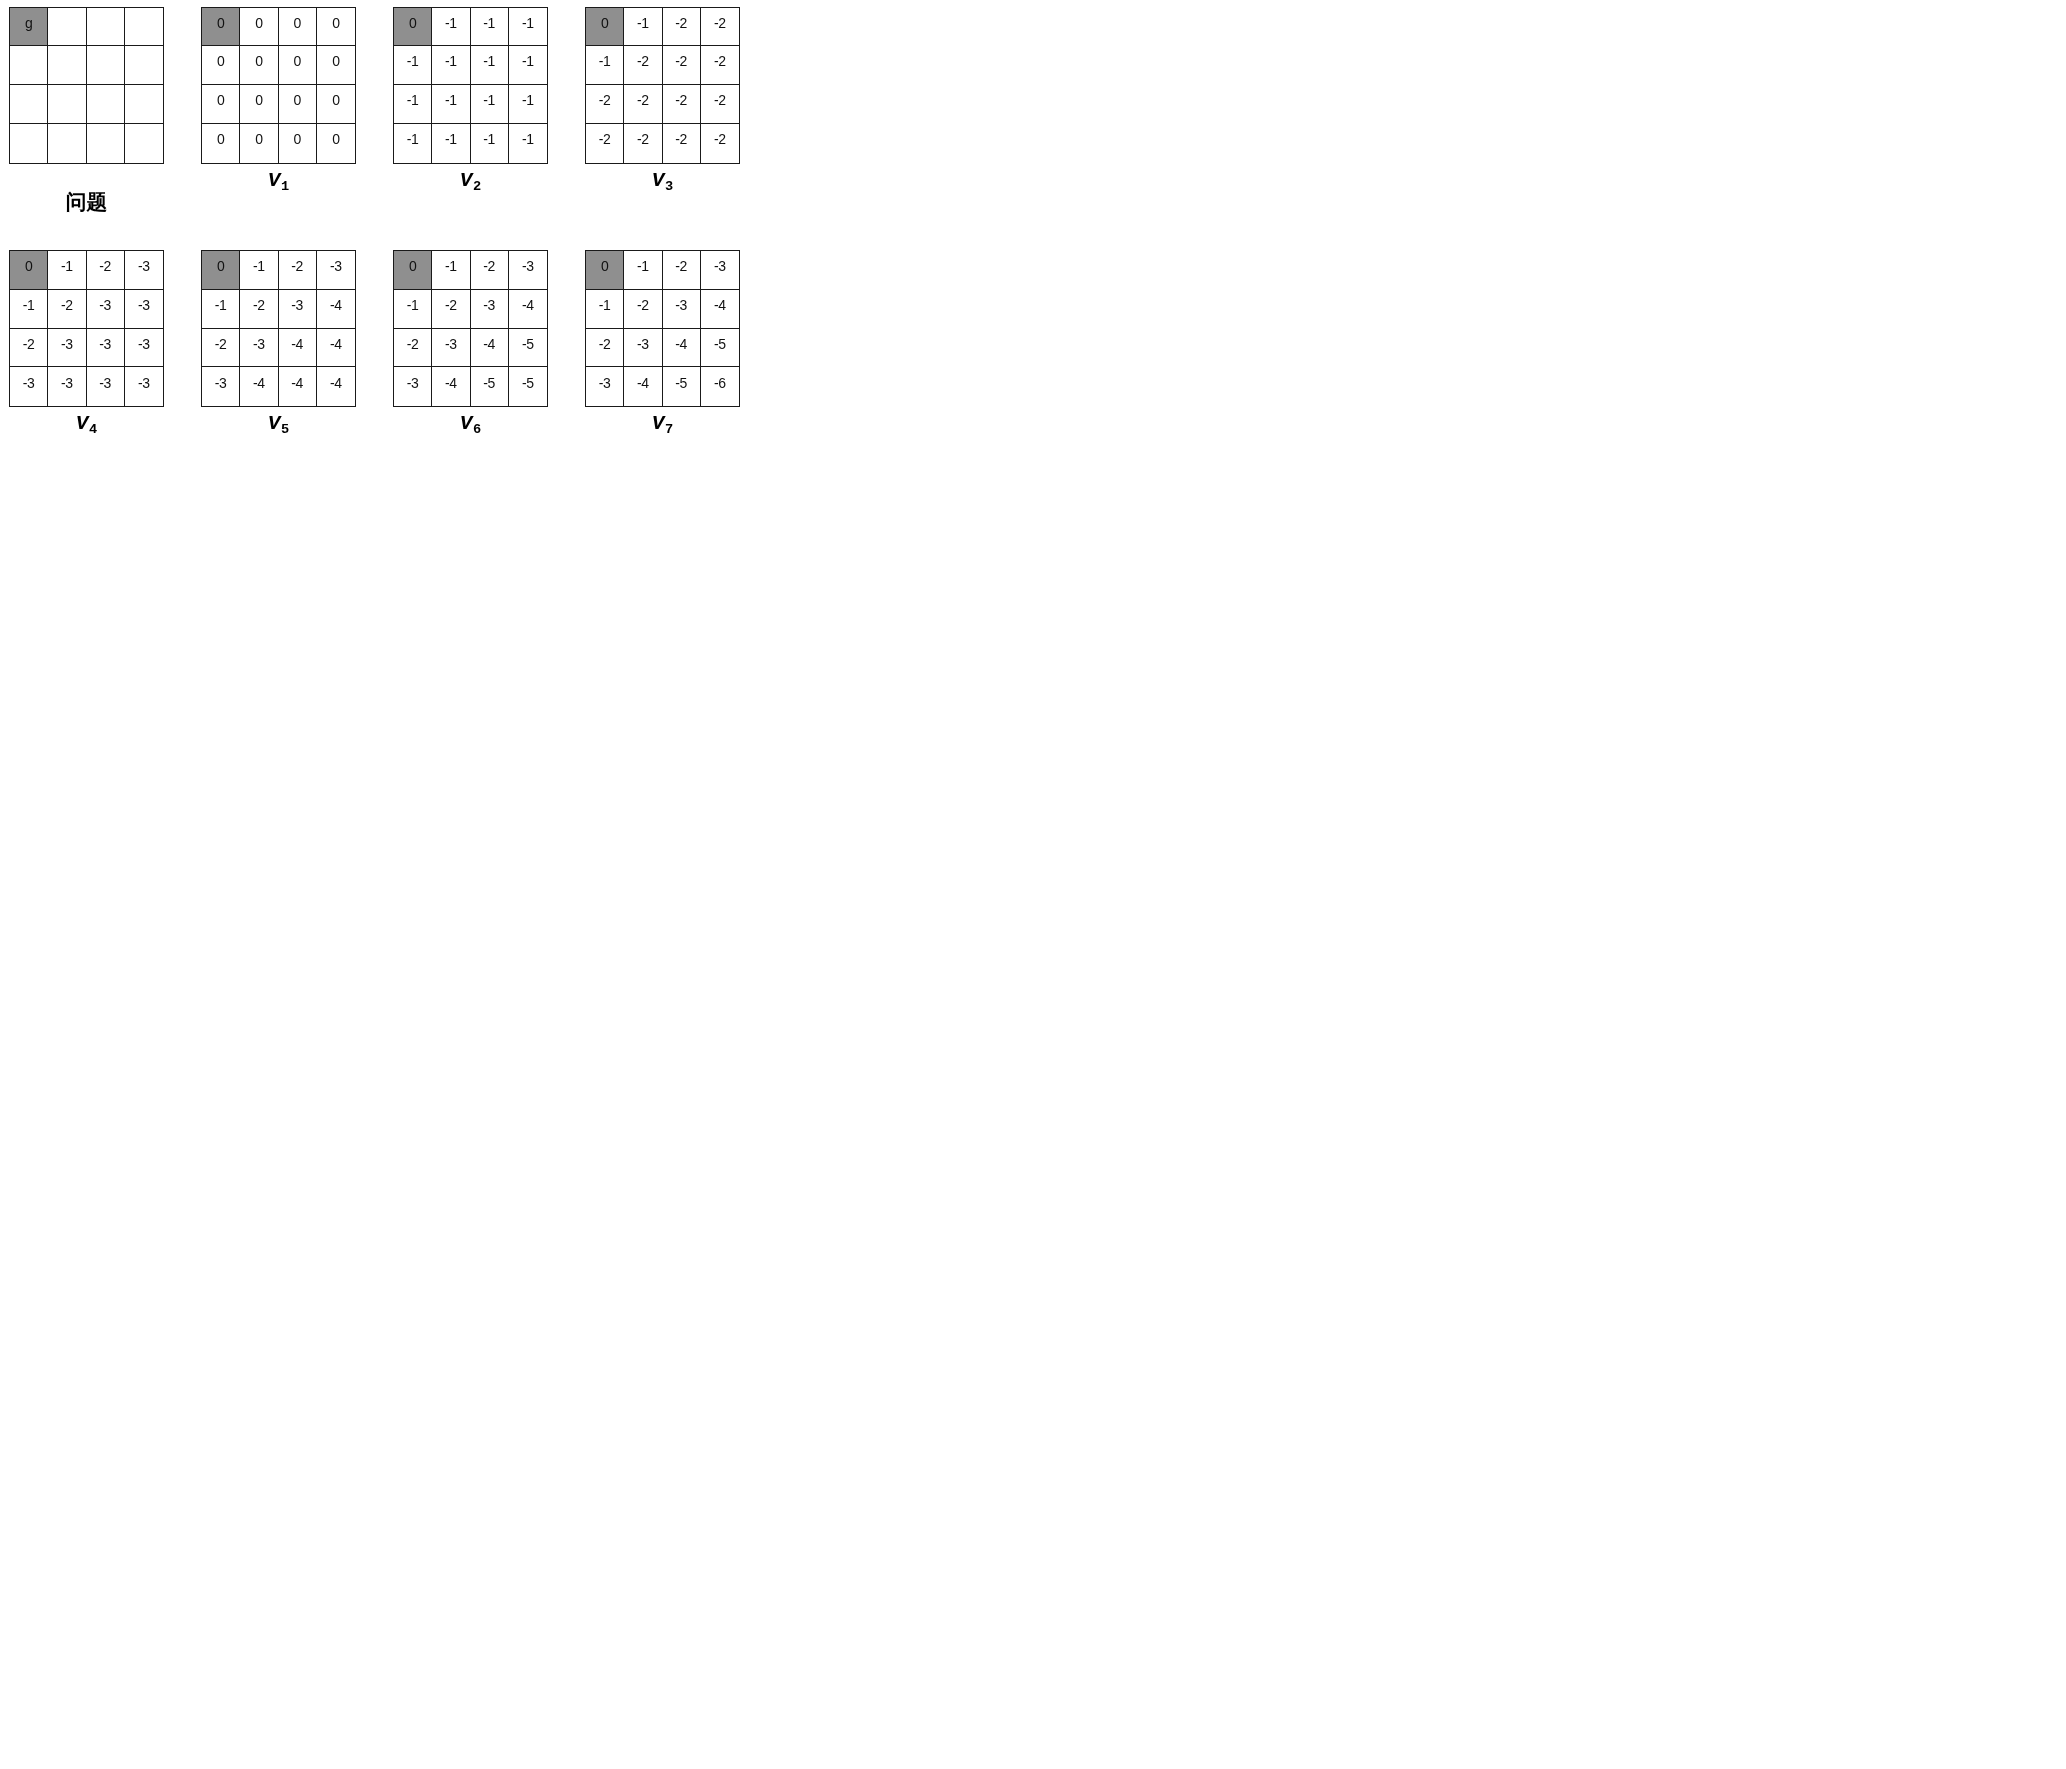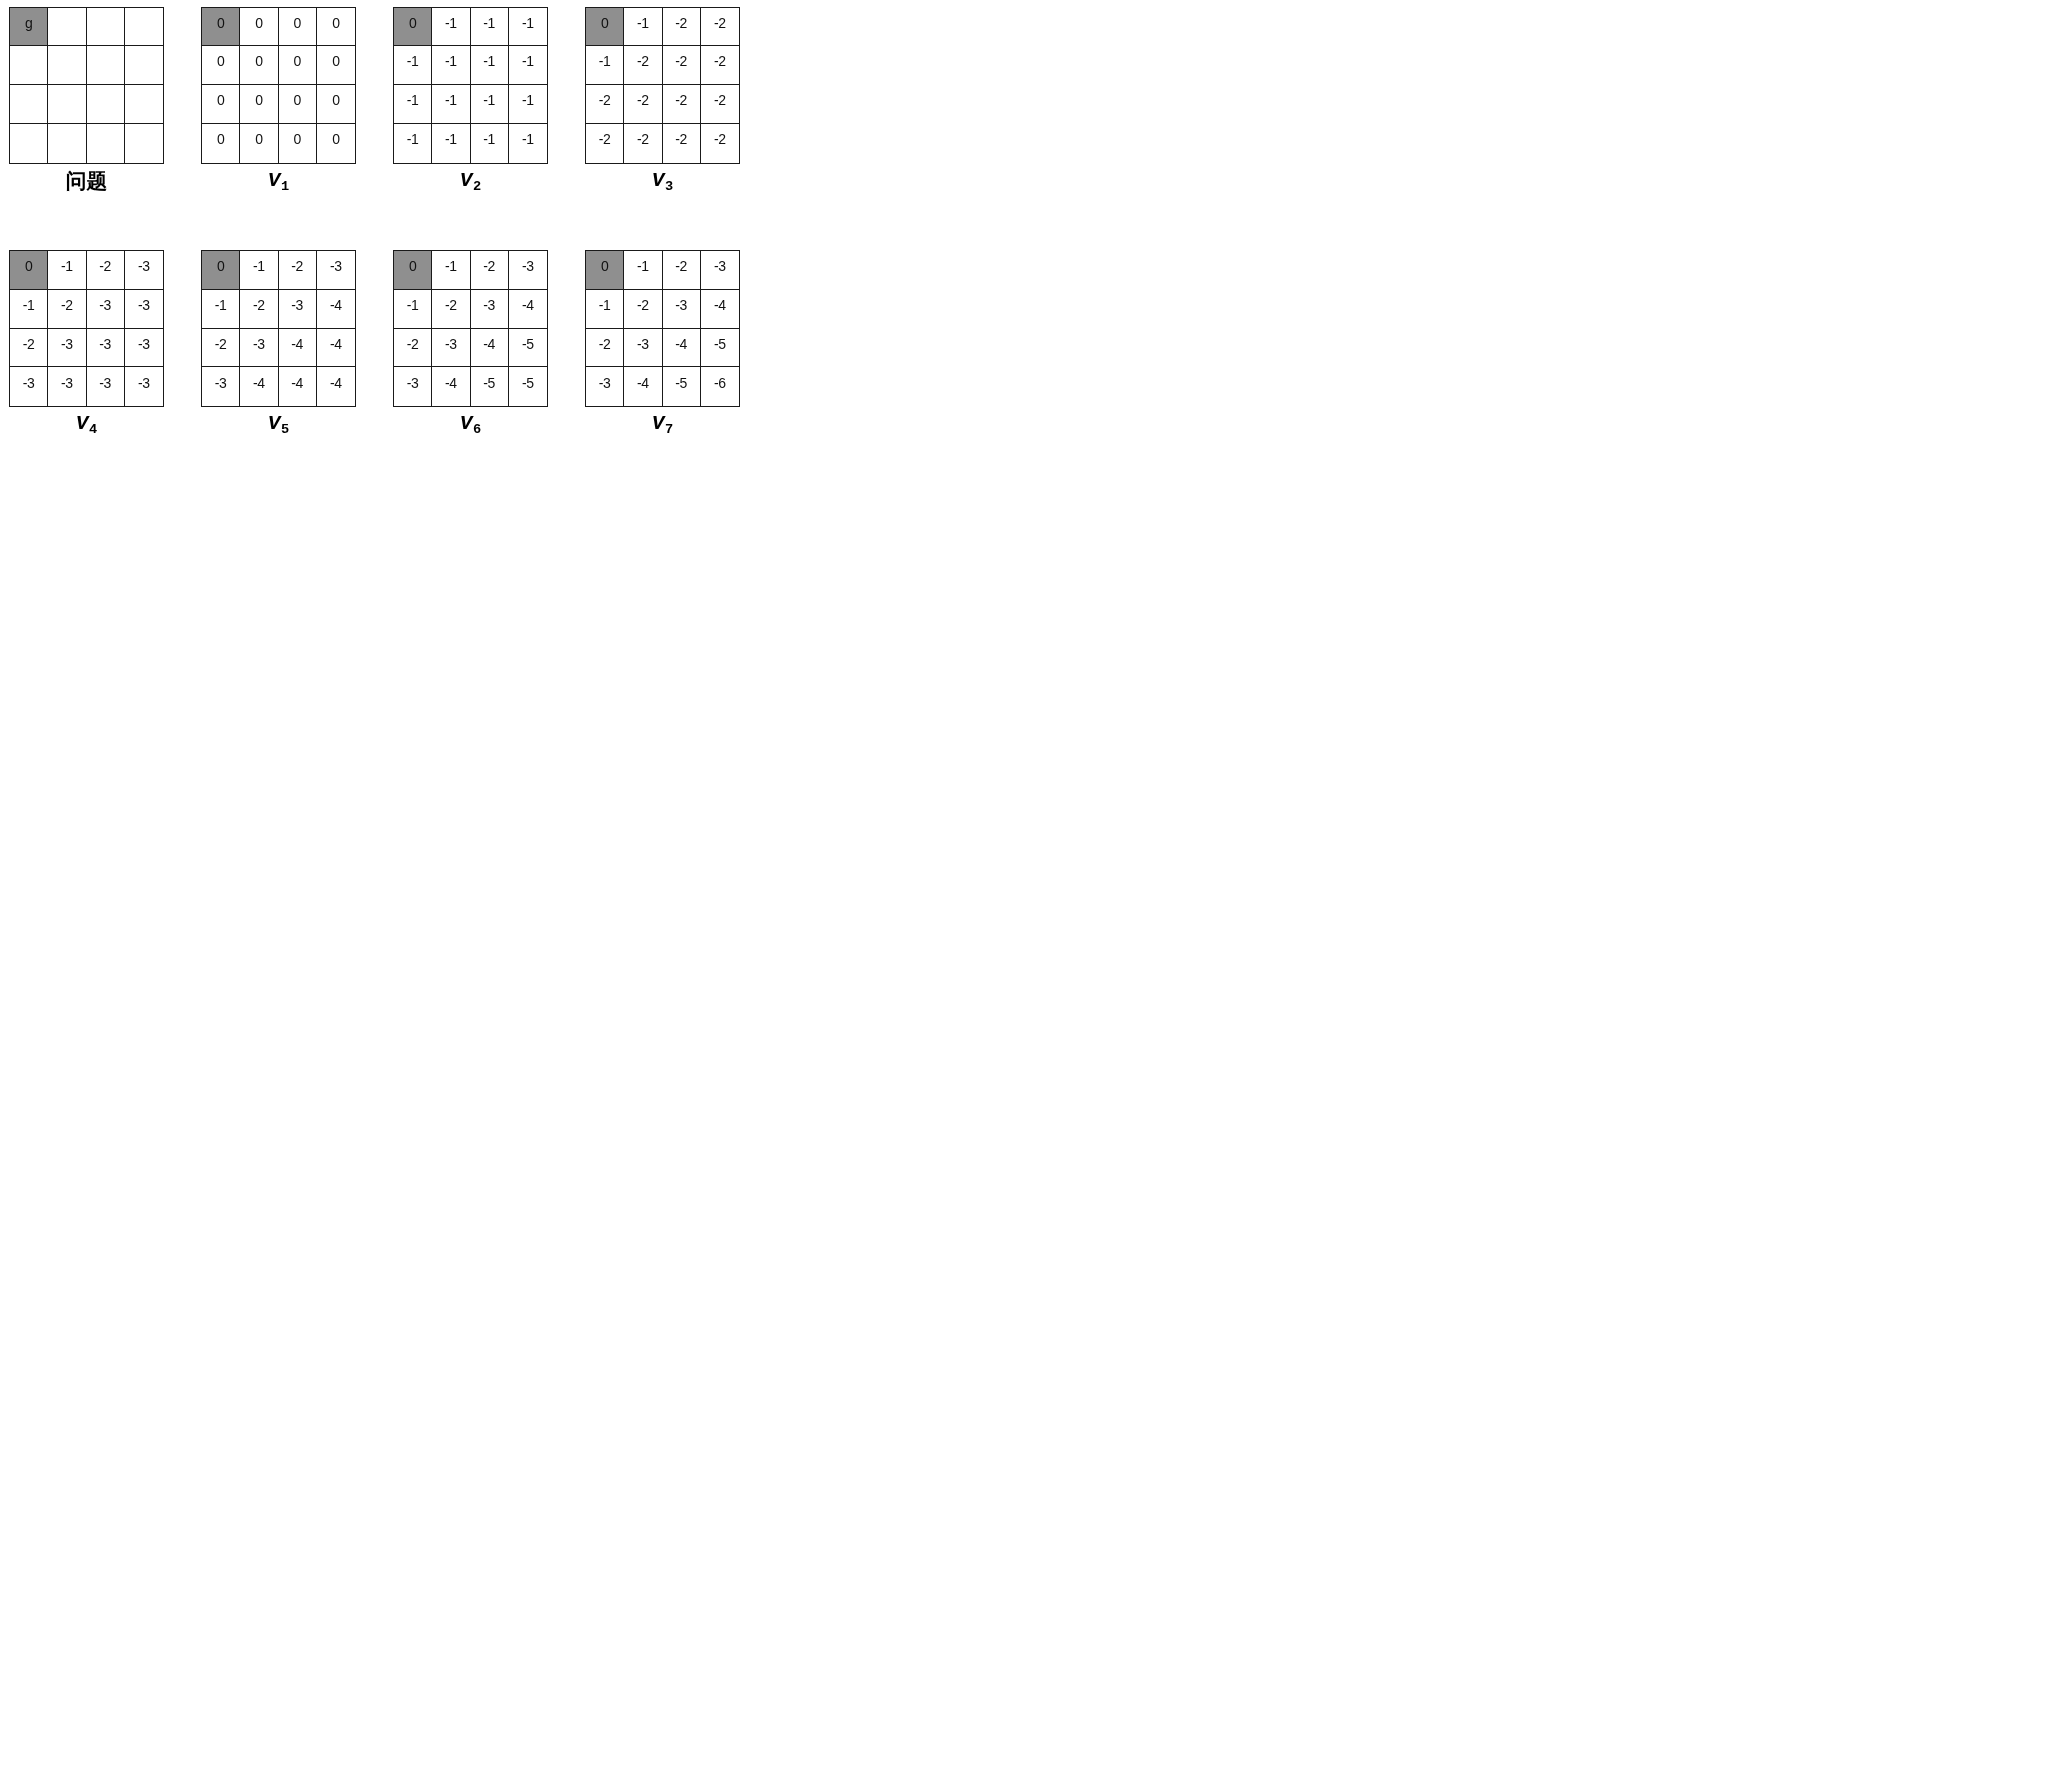--- a/index.html
+++ b/index.html
@@ -34,21 +34,21 @@
   .cell.col-last { border-right: none; }
   .cell.row-last { border-bottom: none; }
   .cell.highlight { background: var(--gray, #8f8f8f); }
   .label {
     margin-top: 6.2px; height: 27px;
     display: flex; align-items: flex-start; justify-content: center;
     color: #000000;
   }
   .cjk-label {
     font-family: Liberation Sans, sans-serif;
-    font-weight: 700; font-size: 20.7px; line-height: 1.1;
+    font-weight: 700; font-size: 20.7px; line-height: 1.1; margin-top: 21px;
   }
   .vlab {
     font-family: Liberation Mono, monospace;
     font-weight: 700; font-size: 20.7px; line-height: 1.1;
   }
   .vbase { font-style: italic; }
   .vsub { font-size: 0.66em; position: relative; top: 0.30em; margin-left: 0.05em; }
 </style>
 </head>
 <body>

